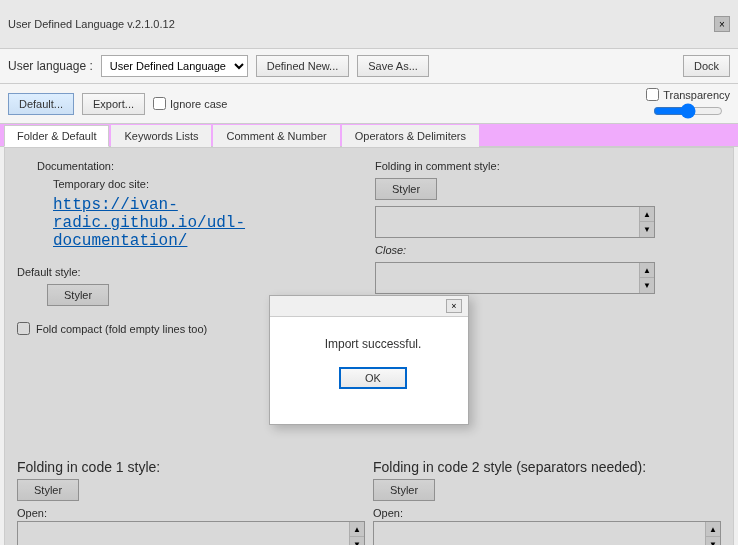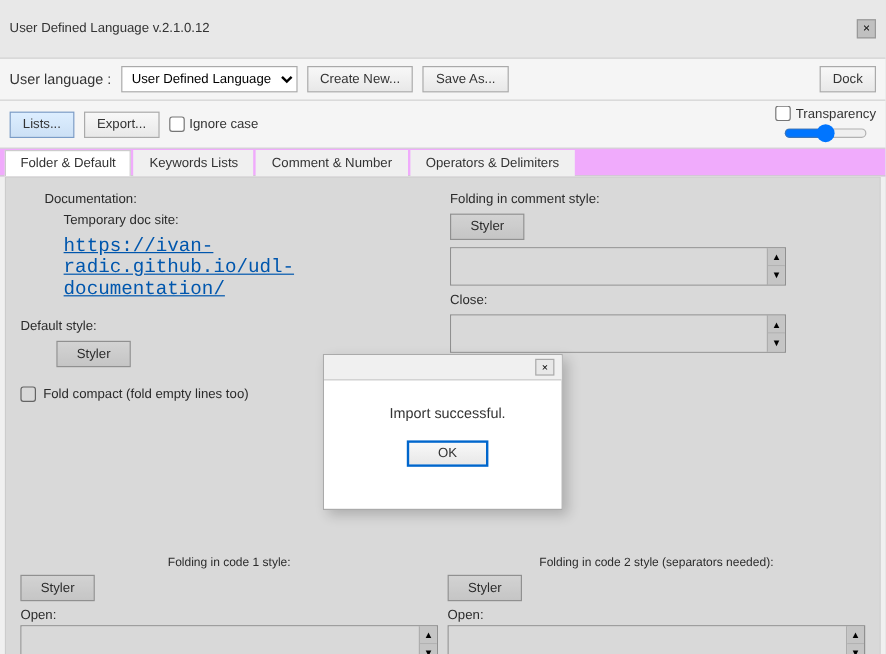--- a/index.html
+++ b/index.html
@@ -226,23 +226,22 @@
       gap: 8px;
       position: absolute;
       bottom: 12px;
       left: 12px;
       right: 12px;
     }
     .bottom-col {
       flex: 1;
     }
     .col-label {
-      font-size: 10px;
-      color: #333;
-      text-align: center;
+      font-size: 14px;
+      color: #333;
       margin-bottom: 4px;
     }
     
     .modal-overlay {
       position: absolute;
       top: 0; left: 0; right: 0; bottom: 0;
       background: rgba(0,0,0,0.15);
       display: flex;
       align-items: center;
       justify-content: center;
@@ -313,27 +312,27 @@
 <div class="title-bar">
   <span class="title-text">User Defined Language v.2.1.0.12</span>
   <div class="close-btn">×</div>
 </div>
 
 <div class="toolbar">
   <span class="lang-label">User language :</span>
   <select class="lang-select">
     <option>User Defined Language</option>
   </select>
-  <button class="btn">Create New...</button>
+  <button class="btn">Defined New...</button>
   <button class="btn">Save As...</button>
   <button class="btn btn-dock">Dock</button>
 </div>
 
 <div class="toolbar2">
-  <button class="import-btn">Lists...</button>
+  <button class="import-btn">Default...</button>
   <button class="btn">Export...</button>
   <label class="checkbox-label">
     <input type="checkbox" style="">
     <span>Ignore case</span>
   </label>
   <div class="transparency-area" style="margin-left:auto;">
     <div class="transparency-label">
       <input type="checkbox" style="">
       <span>Transparency</span>
     </div>
@@ -389,21 +388,21 @@
         </div>
 
         <div class="text-box-with-scroll">
           <input type="text" class="text-input-area" style="">
           <div class="scroll-btn-group">
             <button class="scroll-btn">▲</button>
             <button class="scroll-btn">▼</button>
           </div>
         </div>
 
-        <div class="section-label" style="margin-top:4px;">Close:</div>
+        <div class="section-label" style="margin-top:4px;font-style:italic;">Close:</div>
         <div class="text-box-with-scroll">
           <input type="text" class="text-input-area" style="">
           <div class="scroll-btn-group">
             <button class="scroll-btn">▲</button>
             <button class="scroll-btn">▼</button>
           </div>
         </div>
       </div>
     </div>
   </div>

